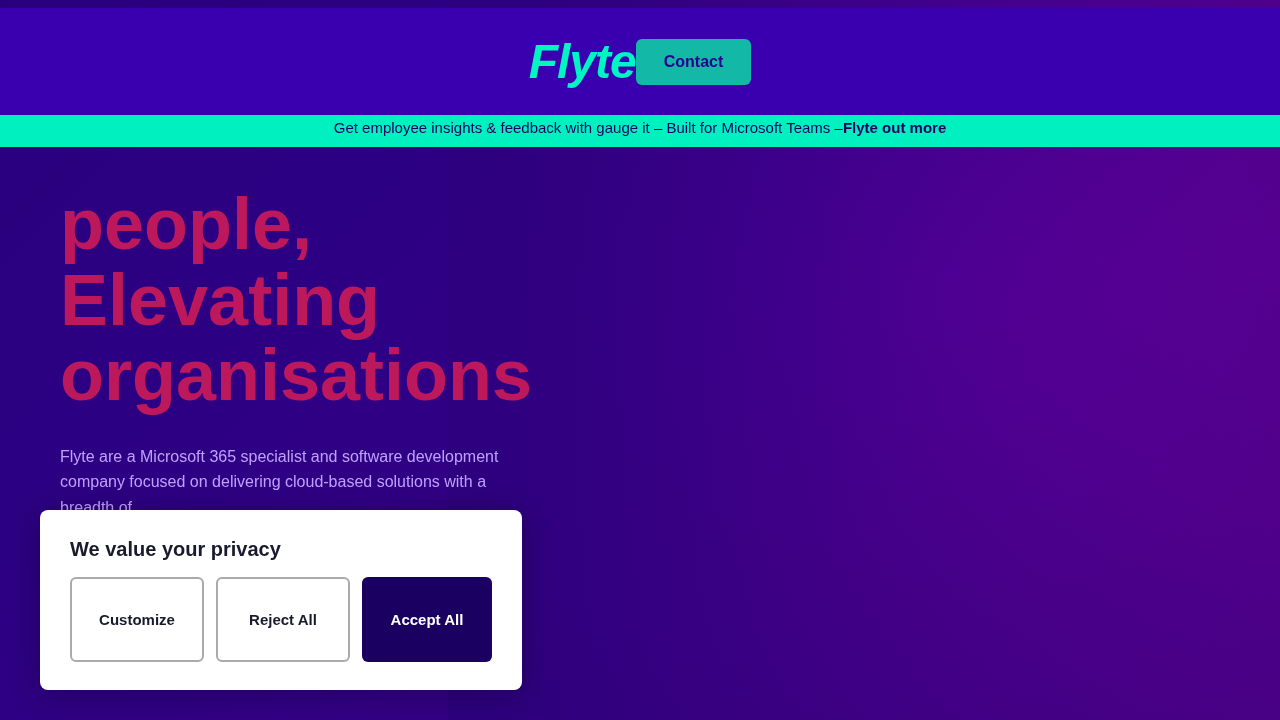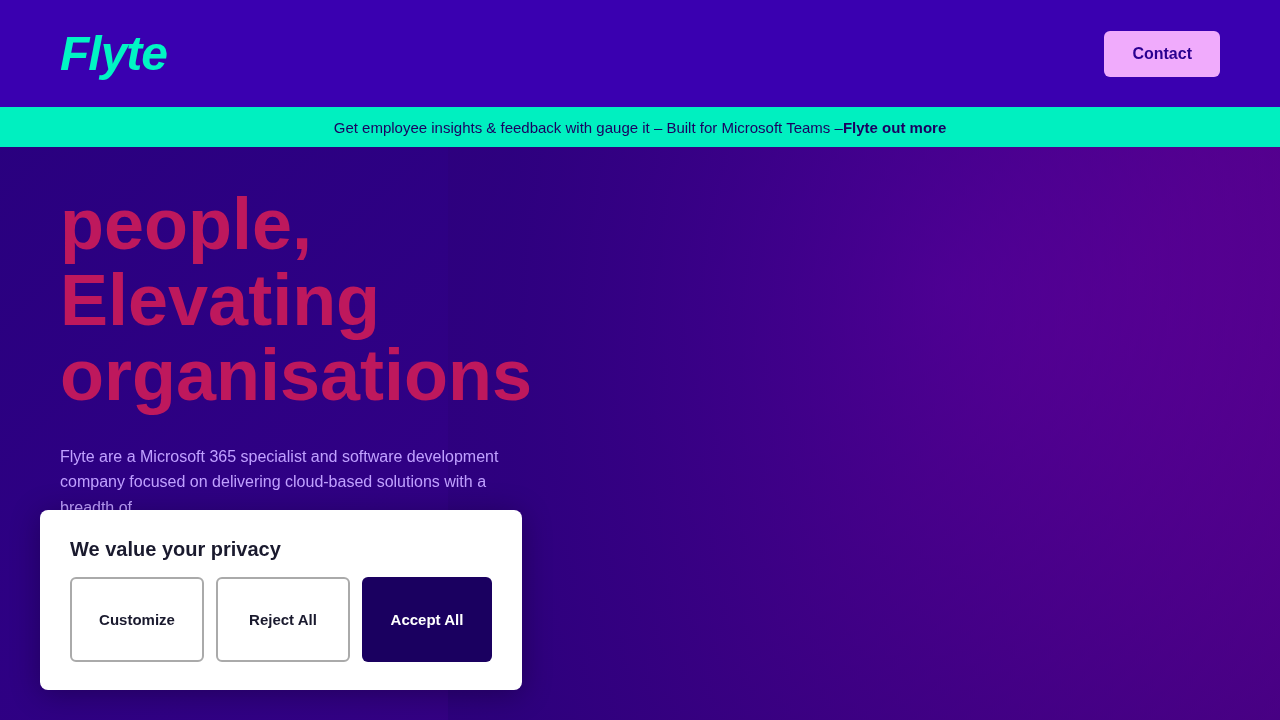--- a/index.html
+++ b/index.html
@@ -1,36 +1,36 @@
 <!DOCTYPE html>
 <html><head>
   <meta charset="utf-8">
   <style>
     * { margin: 0; padding: 0; box-sizing: border-box; }
     body { font-family: 'Segoe UI', Arial, sans-serif; width: 1280px; height: 720px; overflow: hidden; position: relative; }
 
     
     nav {
-      position: absolute; top: 0; left: 0; width: 100%; height: 107px;
+      position: absolute; top: 8px; left: 0; width: 100%; height: 107px;
       background: #3a00b0;
-      display: flex; align-items: center; justify-content: space-between;
+      display: flex; align-items: center; justify-content: center;
       padding: 0 60px; z-index: 10;
     }
     .nav-logo {
       font-size: 48px; font-weight: 900; color: #00f5c4;
       font-style: italic; letter-spacing: -1px;
     }
     .nav-links { display: flex; gap: 50px; }
     .nav-link {
       color: #3a00b0; font-weight: 600; font-size: 16px;
       text-decoration: none; cursor: pointer;
       color: #5a30d0;
     }
     .nav-contact-btn {
-      background: #f0abfc; color: #2a0090; font-weight: 700; font-size: 16px;
+      background: #14b8a6; color: #2a0090; font-weight: 700; font-size: 16px;
       border: none; border-radius: 6px; padding: 14px 28px; cursor: pointer;
     }
 
     
     .announcement-bar {
       position: absolute; top: 107px; left: 0; width: 100%; height: 40px;
       background: #00f0c0;
       display: flex; align-items: center; justify-content: center;
       z-index: 9; font-size: 15px; color: #1a0060; text-align: center;
     }

